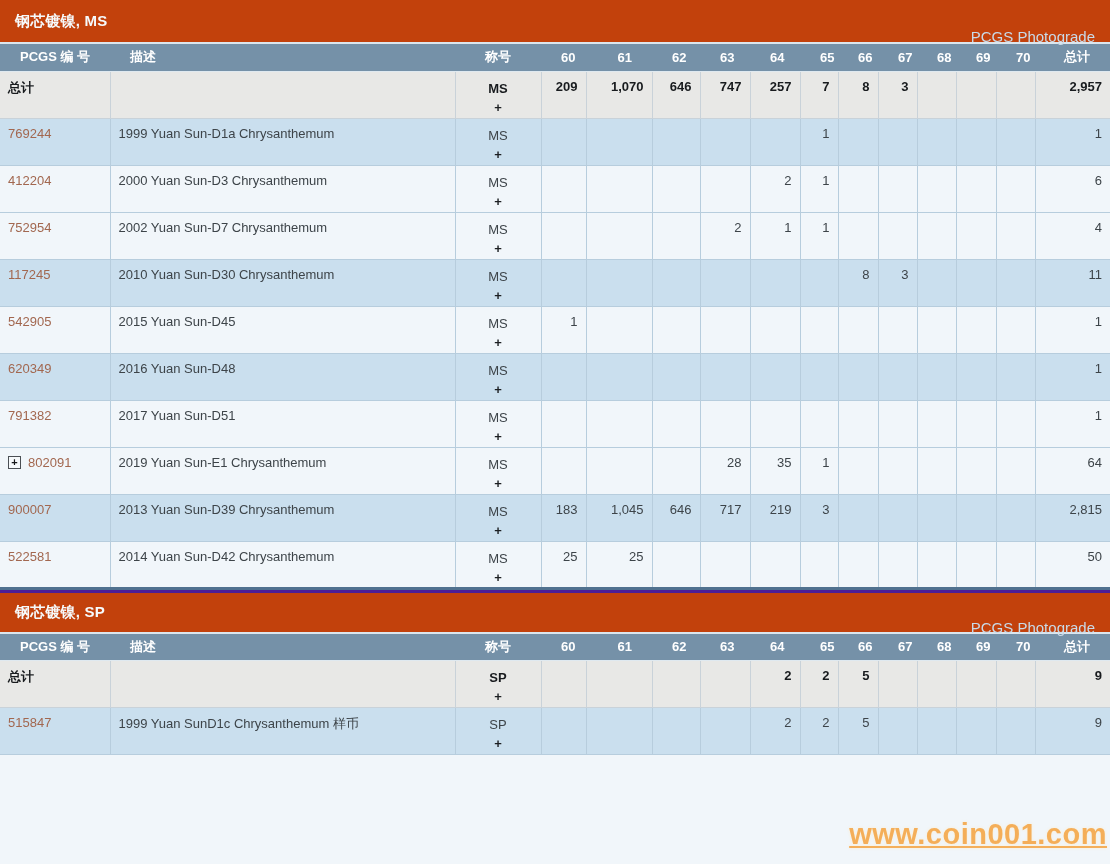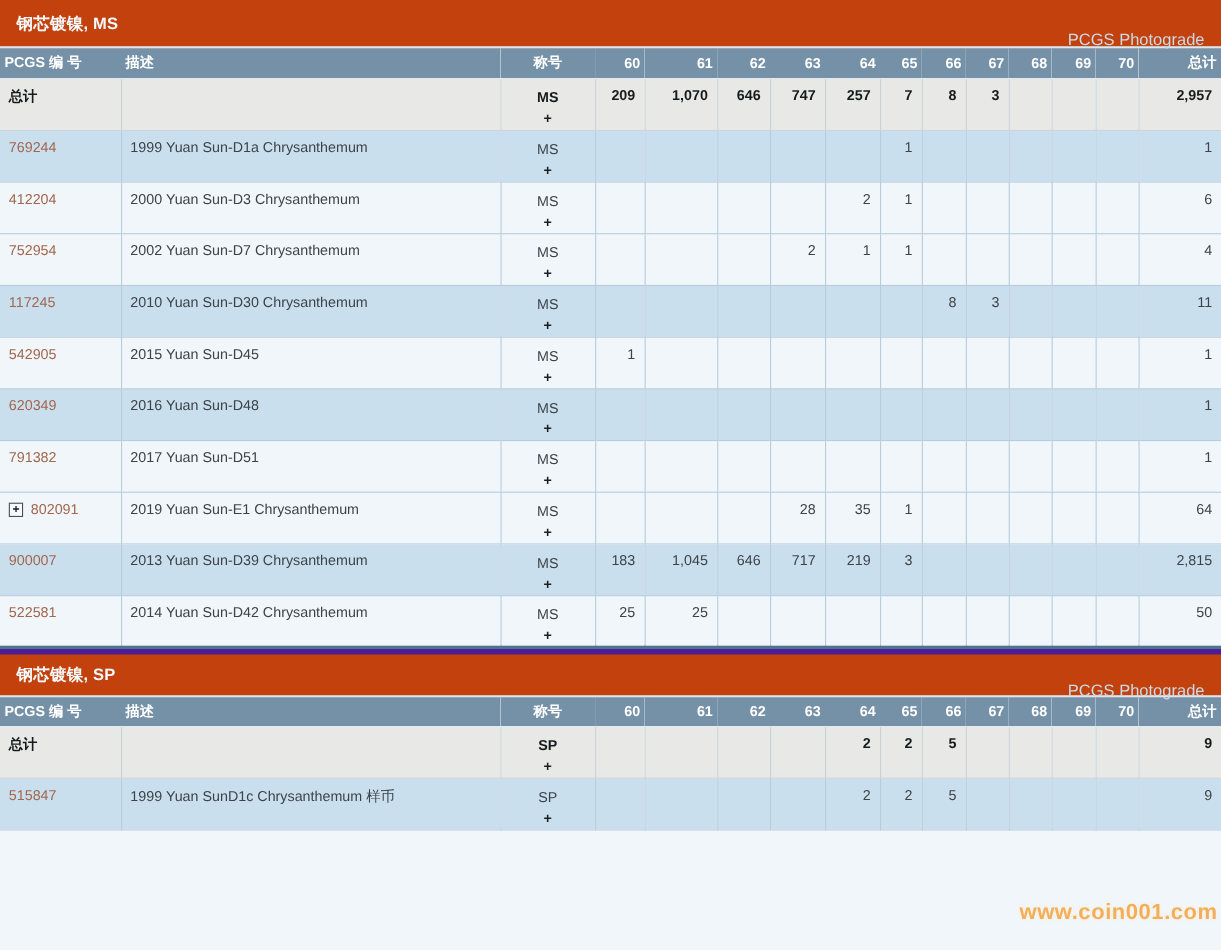--- a/index.html
+++ b/index.html
@@ -10,27 +10,27 @@
     -webkit-font-smoothing:antialiased;
   }
   .poptable{width:1110px;}
   .bar{
     height:44px;box-sizing:border-box;
     background:#c2410c;
     border-bottom:2px solid #dbe6ee;
     display:flex;justify-content:space-between;align-items:center;
     padding:0 15px;
   }
-  .poptable.second .bar{border-top:5px solid #4c1d95;}
+  .poptable.second .bar{border-top:3px solid #4c1d95;}
   .bar .title{color:#f6fafc;font-weight:bold;font-size:15px;letter-spacing:.2px;}
   .bar .brand{color:#c9dae8;font-size:15px;margin-top:31px;}
   table{border-collapse:collapse;table-layout:fixed;width:1110px;}
   thead th{
     background:#7591a8;color:#ffffff;font-size:13px;font-weight:bold;
-    height:27px;box-sizing:border-box;padding:0 4px;white-space:nowrap;
+    height:27px;box-sizing:border-box;padding:0 20px;white-space:nowrap;
     border-bottom:1px solid #dfe9f0;overflow:hidden;
   }
   th.al{text-align:left;} th.ar{text-align:right;} th.ac{text-align:center;}
   tbody td{
     height:47px;box-sizing:border-box;
     border:1px solid #b7cddd;
     font-size:13px;color:#3d4449;
     vertical-align:top;padding:7px 8px 0 8px;
     overflow:hidden;white-space:nowrap;
   }
@@ -48,24 +48,24 @@
   .pcgs-link{color:#a2674f;cursor:pointer;}
   .expand-ic{
     display:inline-block;width:11px;height:11px;line-height:10px;
     border:1px solid #4a4f54;background:#f6f9fb;color:#17191b;
     font-size:11px;font-weight:bold;text-align:center;
     margin-right:7px;vertical-align:1px;cursor:pointer;
   }
   .poptable.first table{border-bottom:3px solid #50718f;}
   .watermark{
     position:absolute;right:3px;top:818px;z-index:5;
-    font-size:20px;font-weight:bold;letter-spacing:.5px;
+    font-size:29px;font-weight:bold;letter-spacing:.5px;
     color:rgba(242,157,56,.8);
     text-shadow:0 0 3px rgba(255,236,200,.85);
-    pointer-events:none;white-space:nowrap;
+    pointer-events:none;white-space:nowrap;text-decoration:underline;
   }
 </style>
 </head>
 <body>
 
 <section class="poptable first">
   <header class="bar">
     <span class="title">钢芯镀镍, MS</span>
     <span class="brand">PCGS Photograde</span>
   </header>

